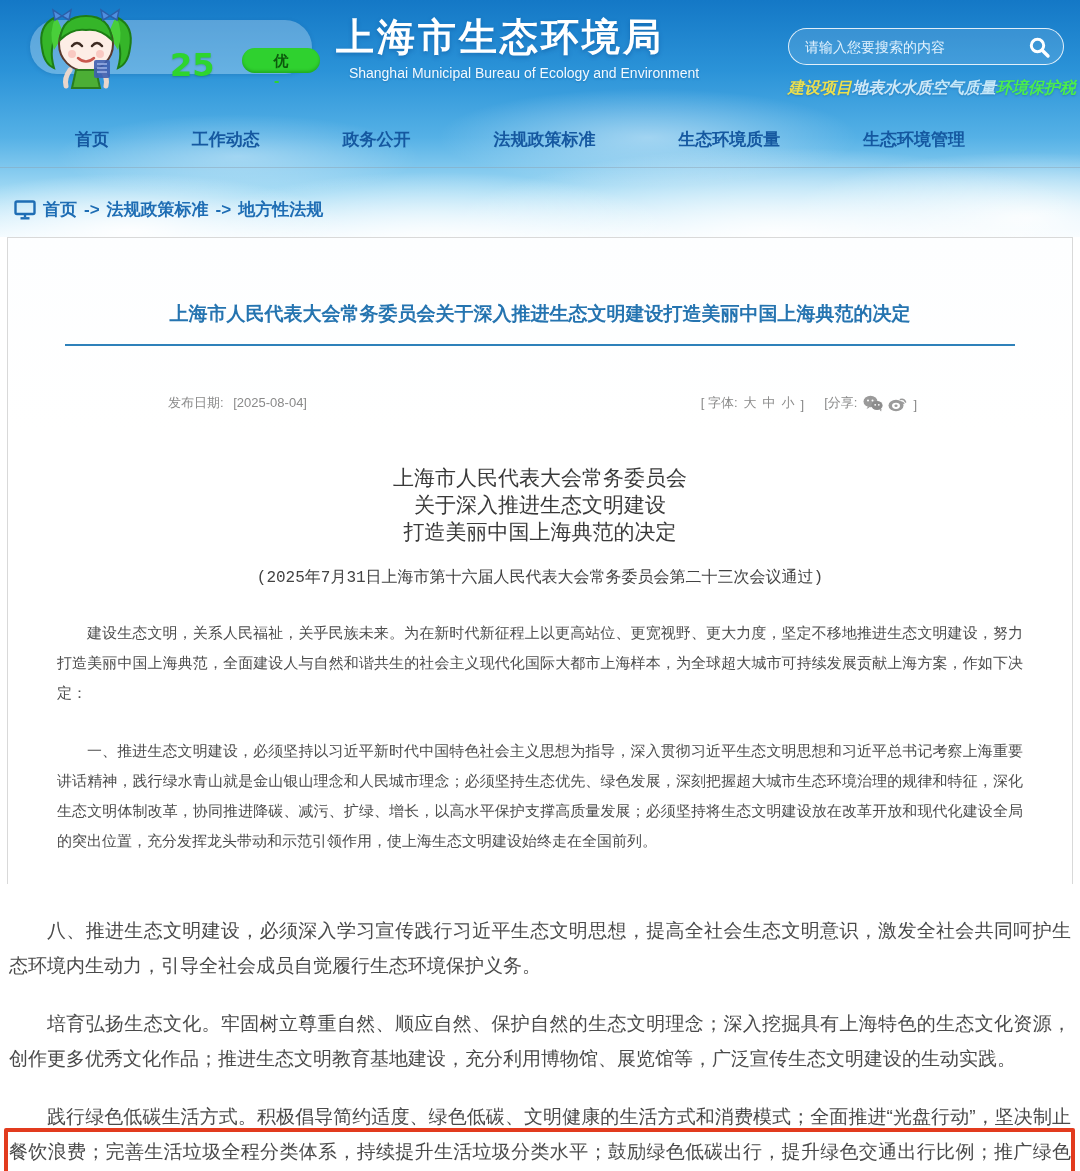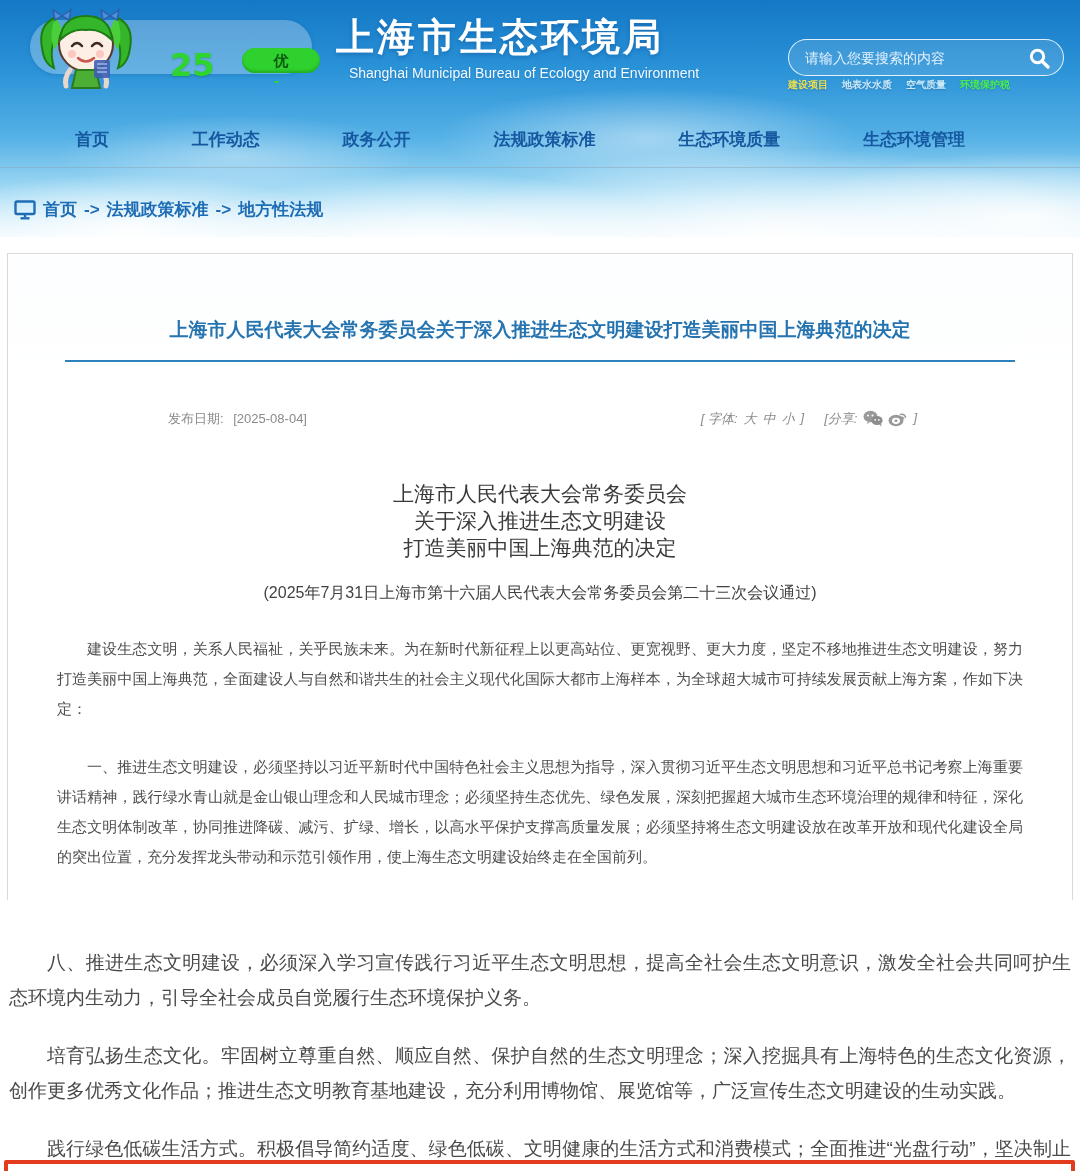--- a/index.html
+++ b/index.html
@@ -40,68 +40,68 @@
   }
   .aqi-dash { position:absolute; left:244px; top:52px; color:#2ed52e; font-size:16px; font-weight:bold; }
 
   
   .site-title-wrap { position:absolute; left:0; top:12px; width:1000px; text-align:center; pointer-events:none; }
   .site-title { font-size:38px; font-weight:bold; color:#ffffff; letter-spacing:3px; text-shadow:0 2px 4px rgba(0,60,130,.35); }
   .site-subtitle { margin-top:2px; font-size:14px; color:#f2faff; text-shadow:0 1px 2px rgba(0,60,130,.3);padding-left:48px; }
 
   
   .search-box {
-    position:absolute; left:788px; top:39px; width:276px; height:37px;
+    position:absolute; left:788px; top:28px; width:276px; height:37px;
     border:1px solid rgba(255,255,255,.85); border-radius:19px;
     background:rgba(255,255,255,.12); display:flex; align-items:center; padding:0 12px 0 16px;
   }
   .search-input {
     flex:1; background:transparent; border:none; outline:none;
     font-size:14px; color:#fff; font-family:inherit;
   }
   .search-input::placeholder { color:#eaf6ff; opacity:.95; }
   .search-btn { background:none; border:none; cursor:pointer; width:24px; height:24px; padding:0; }
-  .quick-links { position:absolute; left:788px; top:78px; width:292px; display:flex; gap:14px; font-size:10px; font-weight:bold; white-space:nowrap; }
+  .quick-links { position:absolute; left:788px; top:78px; width:292px; display:flex; font-size:16px; font-weight:bold; white-space:nowrap;font-style:italic; }
   .quick-links a { text-decoration:none; text-shadow:0 1px 2px rgba(0,60,120,.3); }
 
   
   .nav {
     position:absolute; left:0; top:112px; width:1080px; height:56px;
     border-bottom:1px solid rgba(140,160,175,.45);
   }
   .nav-inner { position:absolute; left:75px; top:0; width:890px; height:55px; display:flex; justify-content:space-between; align-items:center; }
   .nav-item { font-size:17px; font-weight:bold; color:#1558a0; text-decoration:none; cursor:pointer; }
 
   
   .breadcrumb { position:absolute; left:14px; top:198px; display:flex; align-items:center; gap:7px;
     font-size:17px; font-weight:bold; color:#1e6db4; }
   .crumb { color:#1e6db4; text-decoration:none; }
   .crumb-sep { color:#1e6db4; }
 
   
   .card {
-    position:relative; margin:16px 7px; width:1066px;
+    position:relative; margin:0 7px; width:1066px;
     background:linear-gradient(180deg,#fdfeff 0%, #ffffff 30%);
     border:1px solid #d9d9d9; border-bottom:none;
     padding:62px 45px 28px 45px;
   }
   .article-title {
     width:900px; margin:0 auto; text-align:center;
     font-size:19px; font-weight:bold; color:#2574b0; line-height:28px;
   }
   .title-rule { margin:16px 12px 0 12px; border:none; border-top:2px solid #2e81ba; }
 
   .meta-row { margin:48px 110px 0 115px; display:flex; justify-content:space-between; align-items:center;
     font-size:13px; color:#8a8a8a; }
-  .meta-right { display:flex; align-items:flex-start; gap:6px;font-style:italic; }
+  .meta-right { display:flex; align-items:flex-end; gap:6px; }
   .meta-right .fs { cursor:pointer; }
   .share-icons { display:inline-flex; gap:5px; align-items:center; }
 
   .doc-title { margin-top:52px; text-align:center; font-size:21px; font-weight:normal; color:#3a3a3a; line-height:27px; }
-  .passed-line { margin-top:22px; text-align:center; font-size:16px; color:#424242; }
+  .passed-line { margin-top:22px; text-align:center; font-size:16px; color:#424242;font-family:Liberation Mono, monospace; }
 
   .para-s {
     margin-top:28px; padding:0 4px;
     font-size:15px; color:#4d4d4d; line-height:30px; text-indent:2em; text-align:justify;
   }
   .para-s.first { margin-top:30px; }
 
   
   .lower { position:relative; width:1080px; padding:6px 9px 0 9px; background:#fff; }
   .para-l {

